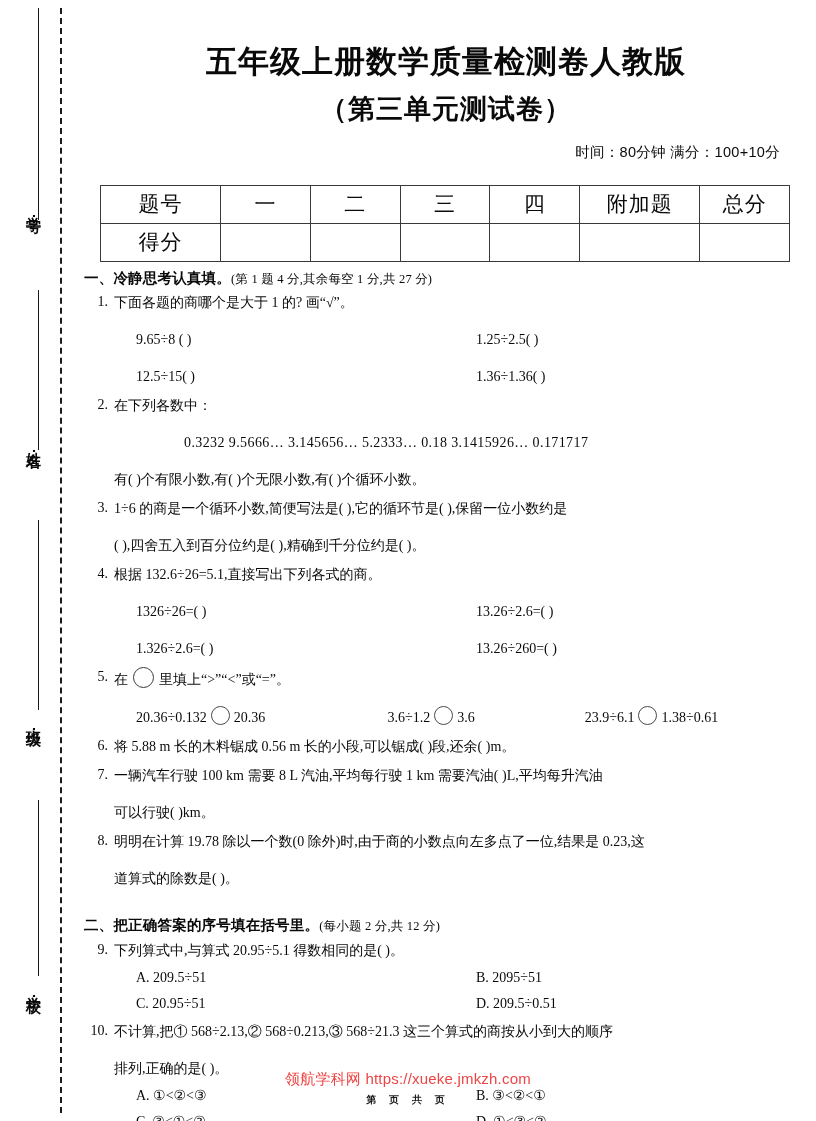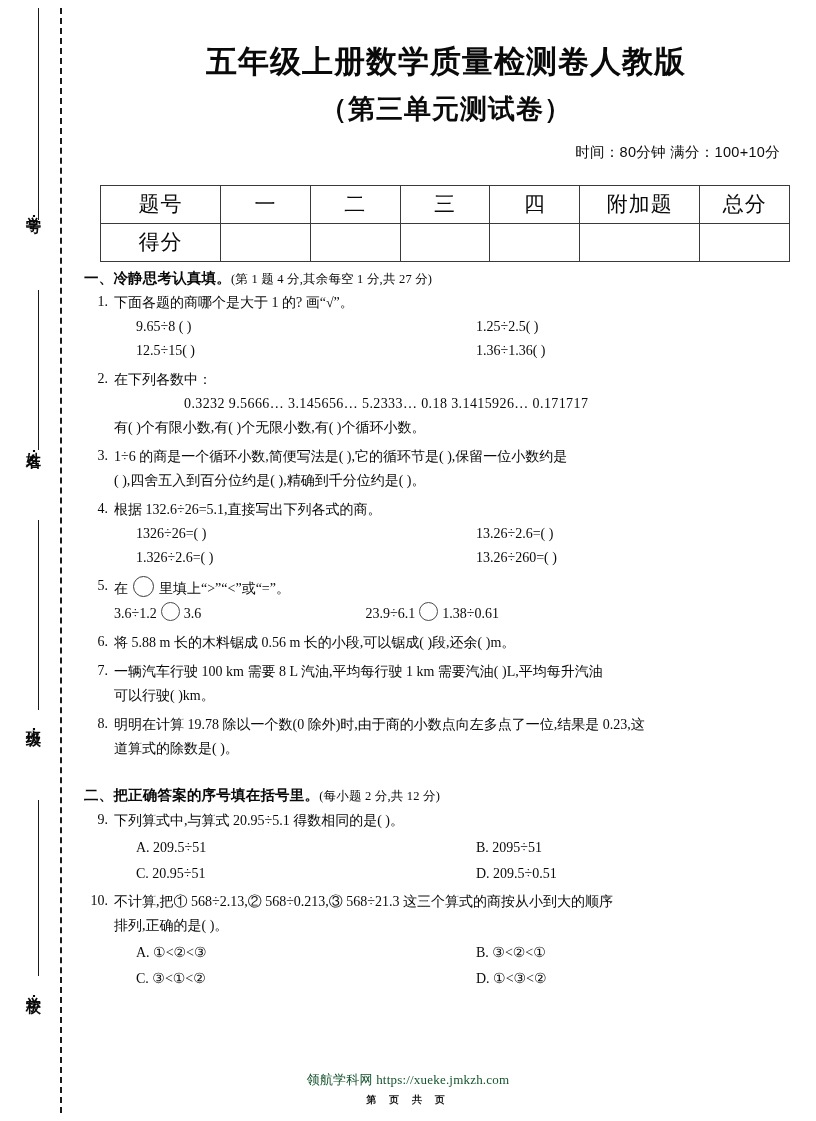--- a/index.html
+++ b/index.html
@@ -132,21 +132,21 @@
   .q-num {
     width: 24px;
     flex: 0 0 24px;
     text-align: right;
     padding-right: 6px;
     font-size: 14px;
     line-height: 20px;
   }
   .q-body { flex: 1 1 auto; font-size: 14px; line-height: 20px; }
   .q-line { margin-top: 0; line-height: 22px; }
-  .q-line + .q-line { margin-top: 2px; }
+  .q-line + .q-line { margin-top: 15px; }
 
   .cols2 { display: flex; }
   .cols2 > div { flex: 0 0 50%; }
   .cols3 { display: flex; }
   .cols3 > div:nth-child(1) { flex: 0 0 37%; }
   .cols3 > div:nth-child(2) { flex: 0 0 29%; }
   .cols3 > div:nth-child(3) { flex: 0 0 34%; }
 
   .indent { padding-left: 22px; }
   .indent-num { padding-left: 70px; letter-spacing: 0.4px; }
@@ -182,23 +182,23 @@
   .opt-row > div:nth-child(2) { padding-left: 0; }
 
   
   #footer {
     position: absolute;
     left: 0; right: 0;
     bottom: 14px;
     text-align: center;
   }
   #watermark {
-    font-family: Liberation Serif, serif;
-    font-size: 13px;
-    color: #14532d;
+    font-family: Liberation Sans, sans-serif;
+    font-size: 15px;
+    color: #ef4444;
     letter-spacing: 0.2px;
   }
   #page-indicator {
     margin-top: 4px;
     font-family: "Liberation Sans", "DejaVu Sans", sans-serif;
     font-weight: bold;
     font-size: 10px;
     letter-spacing: 5px;
     color: #1a1a1a;
   }
@@ -319,20 +319,23 @@
 
     <div class="q">
       <div class="q-num">5.</div>
       <div class="q-body">
         <div class="q-line">
           <span>在</span><span class="circle"></span><span>里填上“&gt;”“&lt;”或“=”。</span>
         </div>
 
 
         <div class="q-line cols3">
+          <div class="indent">
+            <span>20.36÷0.132</span><span class="circle-sm"></span><span>20.36</span>
+          </div>
           <div>
             <span>3.6÷1.2</span><span class="circle-sm"></span><span>3.6</span>
           </div>
           <div>
             <span>23.9÷6.1</span><span class="circle-sm"></span><span>1.38÷0.61</span>
           </div>
         </div>
       </div>
     </div>
 

